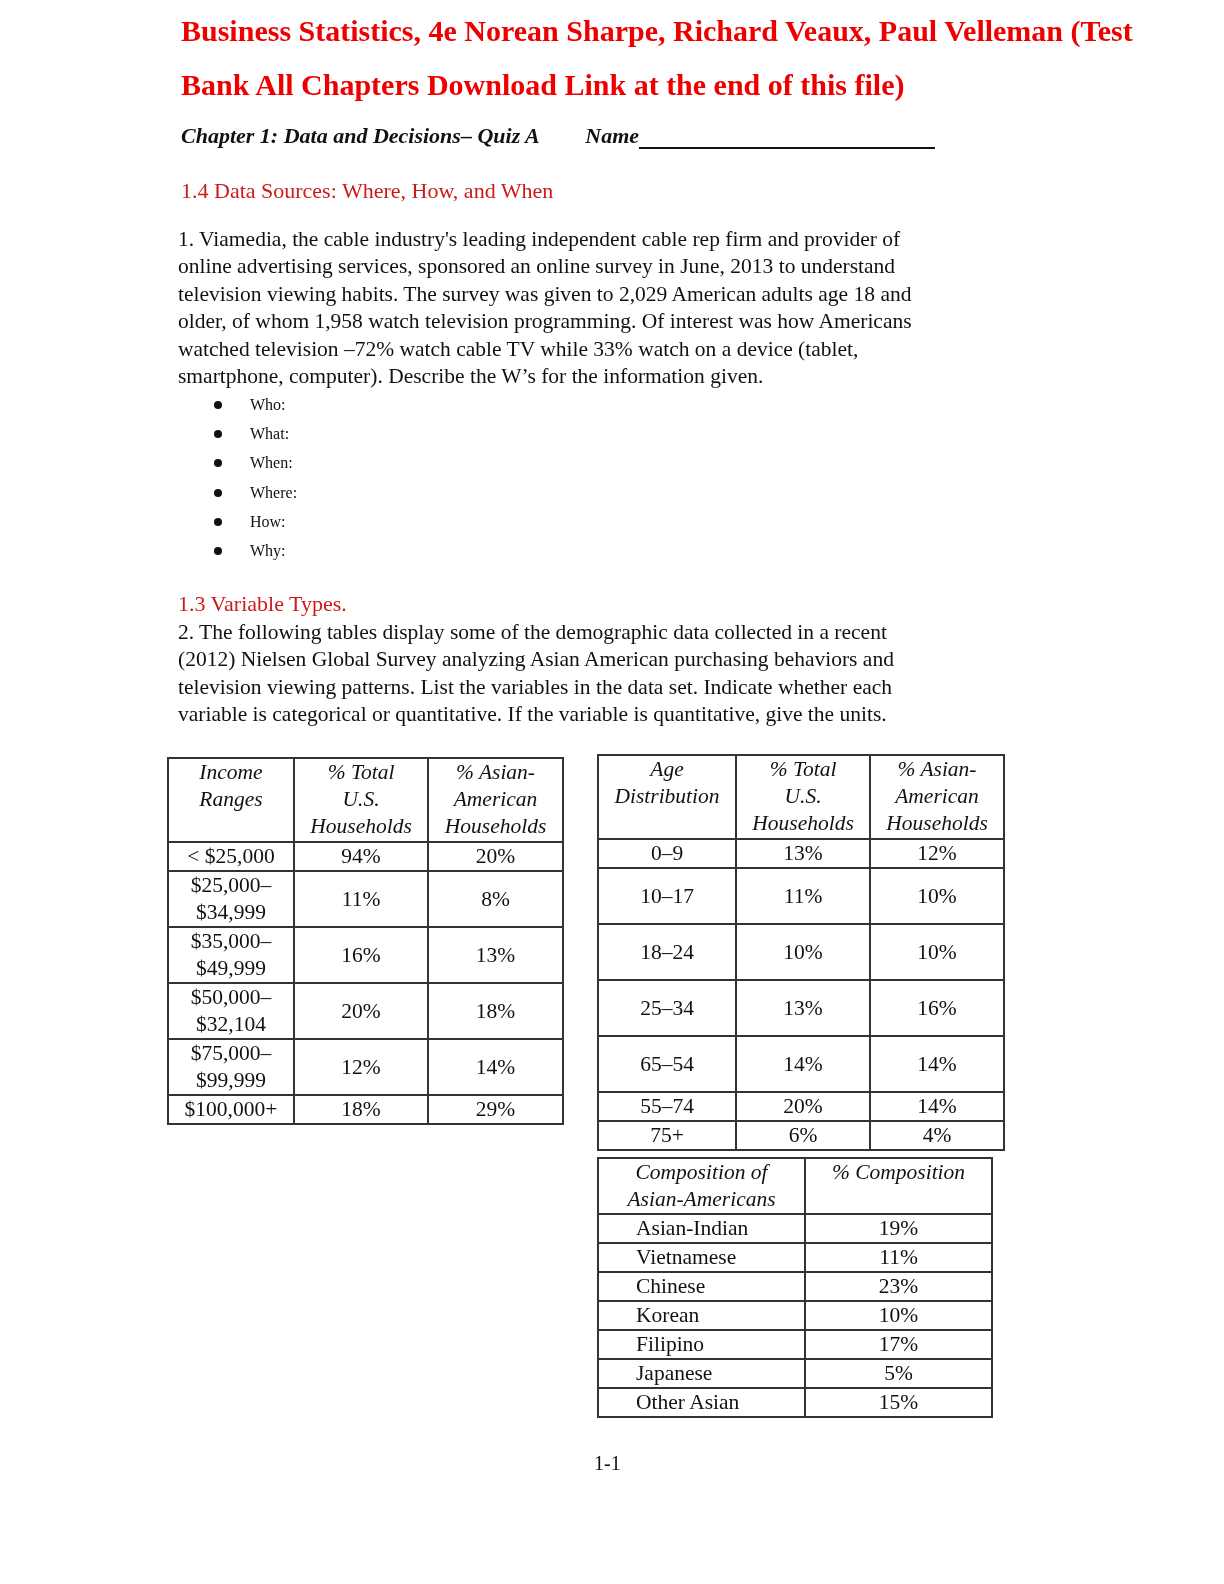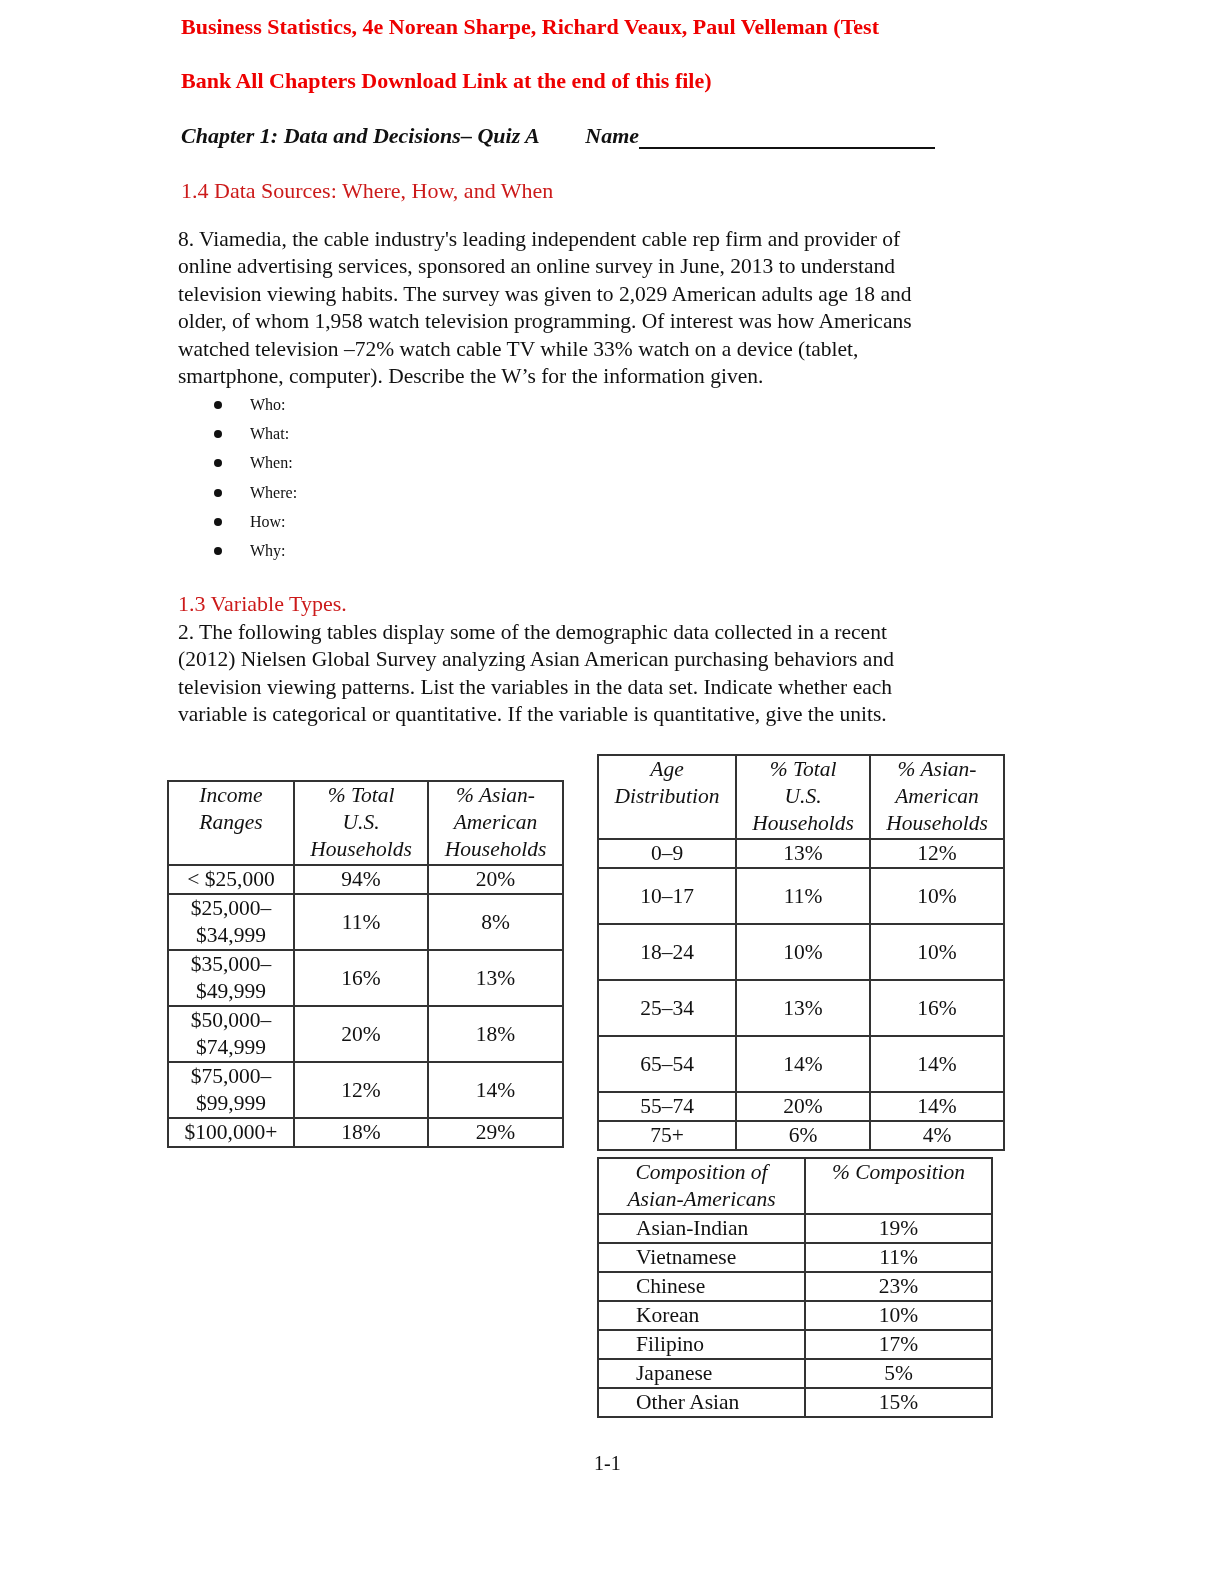--- a/index.html
+++ b/index.html
@@ -1,19 +1,19 @@
 <!DOCTYPE html>
 <html><head>
 <meta charset="utf-8">
 <style>
   html, body { margin:0; padding:0; background:#ffffff; }
   body { width:1224px; height:1584px; position:relative; overflow:hidden;
          font-family:"Liberation Serif", "DejaVu Serif", serif; color:#111; }
   .abs { position:absolute; }
-  .red-bold { color:#ee0000; font-weight:bold; font-size:22px; }
+  .red-bold { color:#ee0000; font-weight:bold; font-size:30px; }
   .chapter { font-style:italic; font-weight:bold; font-size:22px; color:#111; }
   .name-line { display:inline-block; border-bottom:2px solid #111; width:296px; height:22px; vertical-align:bottom; }
   .section { color:#cc1a1a; font-size:22px; }
   .para { font-size:21.5px; line-height:27.4px; }
   ul.ws { list-style:none; margin:0; padding:0; }
   ul.ws li { position:relative; font-size:16px; height:29.2px; line-height:29.2px; padding-left:72px; }
   ul.ws li .dot { position:absolute; left:36px; top:11px; width:8px; height:8px; border-radius:50%; background:#111; }
   table { border-collapse:collapse; font-size:21.5px; }
   td, th { border:2px solid #333; text-align:center; padding:0; line-height:27px; font-weight:normal; }
   th { font-style:italic; vertical-align:top; }
@@ -38,21 +38,21 @@
 <div class="abs red-bold" style="left:181px; top:14px;">Business Statistics, 4e Norean Sharpe, Richard Veaux, Paul Velleman (Test</div>
 <div class="abs red-bold" style="left:181px; top:68px;">Bank All Chapters Download Link at the end of this file)</div>
 <div class="abs chapter" style="left:181px; top:123px;">
   <span>Chapter 1: Data and Decisions– Quiz A</span>
   <span style="display:inline-block; width:36px;"></span>
   <span>Name</span><span class="name-line"></span>
 </div>
 
 <div class="abs section" style="left:181px; top:178px;">1.4  Data Sources: Where, How, and When</div>
 <div class="abs para" style="left:178px; top:226px; width:840px;">
-  <div>8.  Viamedia, the cable industry's leading independent cable rep firm and provider of</div>
+  <div>1.  Viamedia, the cable industry's leading independent cable rep firm and provider of</div>
   <div>online advertising services, sponsored an online survey in June, 2013 to understand</div>
   <div>television viewing habits. The survey was given to 2,029 American adults age 18 and</div>
   <div>older, of whom 1,958 watch television programming. Of interest was how Americans</div>
   <div>watched television –72% watch cable TV while 33% watch on a device (tablet,</div>
   <div>smartphone, computer). Describe the W’s for the information given.</div>
 </div>
 <ul class="abs ws" style="left:178px; top:390px;">
   <li><span class="dot"></span><span>Who:</span></li>
   <li><span class="dot"></span><span>What:</span></li>
   <li><span class="dot"></span><span>When:</span></li>
@@ -62,21 +62,21 @@
 </ul>
 
 <div class="abs section" style="left:178px; top:591px;">1.3 Variable Types.</div>
 <div class="abs para" style="left:178px; top:619px; width:840px;">
   <div>2.  The following tables display some of the demographic data collected in a recent</div>
   <div>(2012) Nielsen Global Survey analyzing Asian American purchasing behaviors and</div>
   <div>television viewing patterns. List the variables in the data set. Indicate whether each</div>
   <div>variable is categorical or quantitative.  If the variable is quantitative, give the units.</div>
 </div>
 
-<table class="abs t1" style="left:167px; top:780px;border-radius:30px;">
+<table class="abs t1" style="left:167px; top:757px;border-radius:30px;">
   <tbody>
       <tr class="hdr">
     <th>
           <div>Income</div>
           <div>Ranges</div>
         </th>
     <th>
           <div>% Total</div>
           <div>U.S.</div>
           <div>Households</div>
@@ -104,21 +104,21 @@
     <td>
           <div>$35,000–</div>
           <div>$49,999</div>
         </td>
     <td>16%</td>
     <td>13%</td>
   </tr>
   <tr class="tall">
     <td>
           <div>$50,000–</div>
-          <div>$74,999</div>
+          <div>$32,104</div>
         </td>
     <td>20%</td>
     <td>18%</td>
   </tr>
   <tr class="tall">
     <td>
           <div>$75,000–</div>
           <div>$99,999</div>
         </td>
     <td>12%</td>

